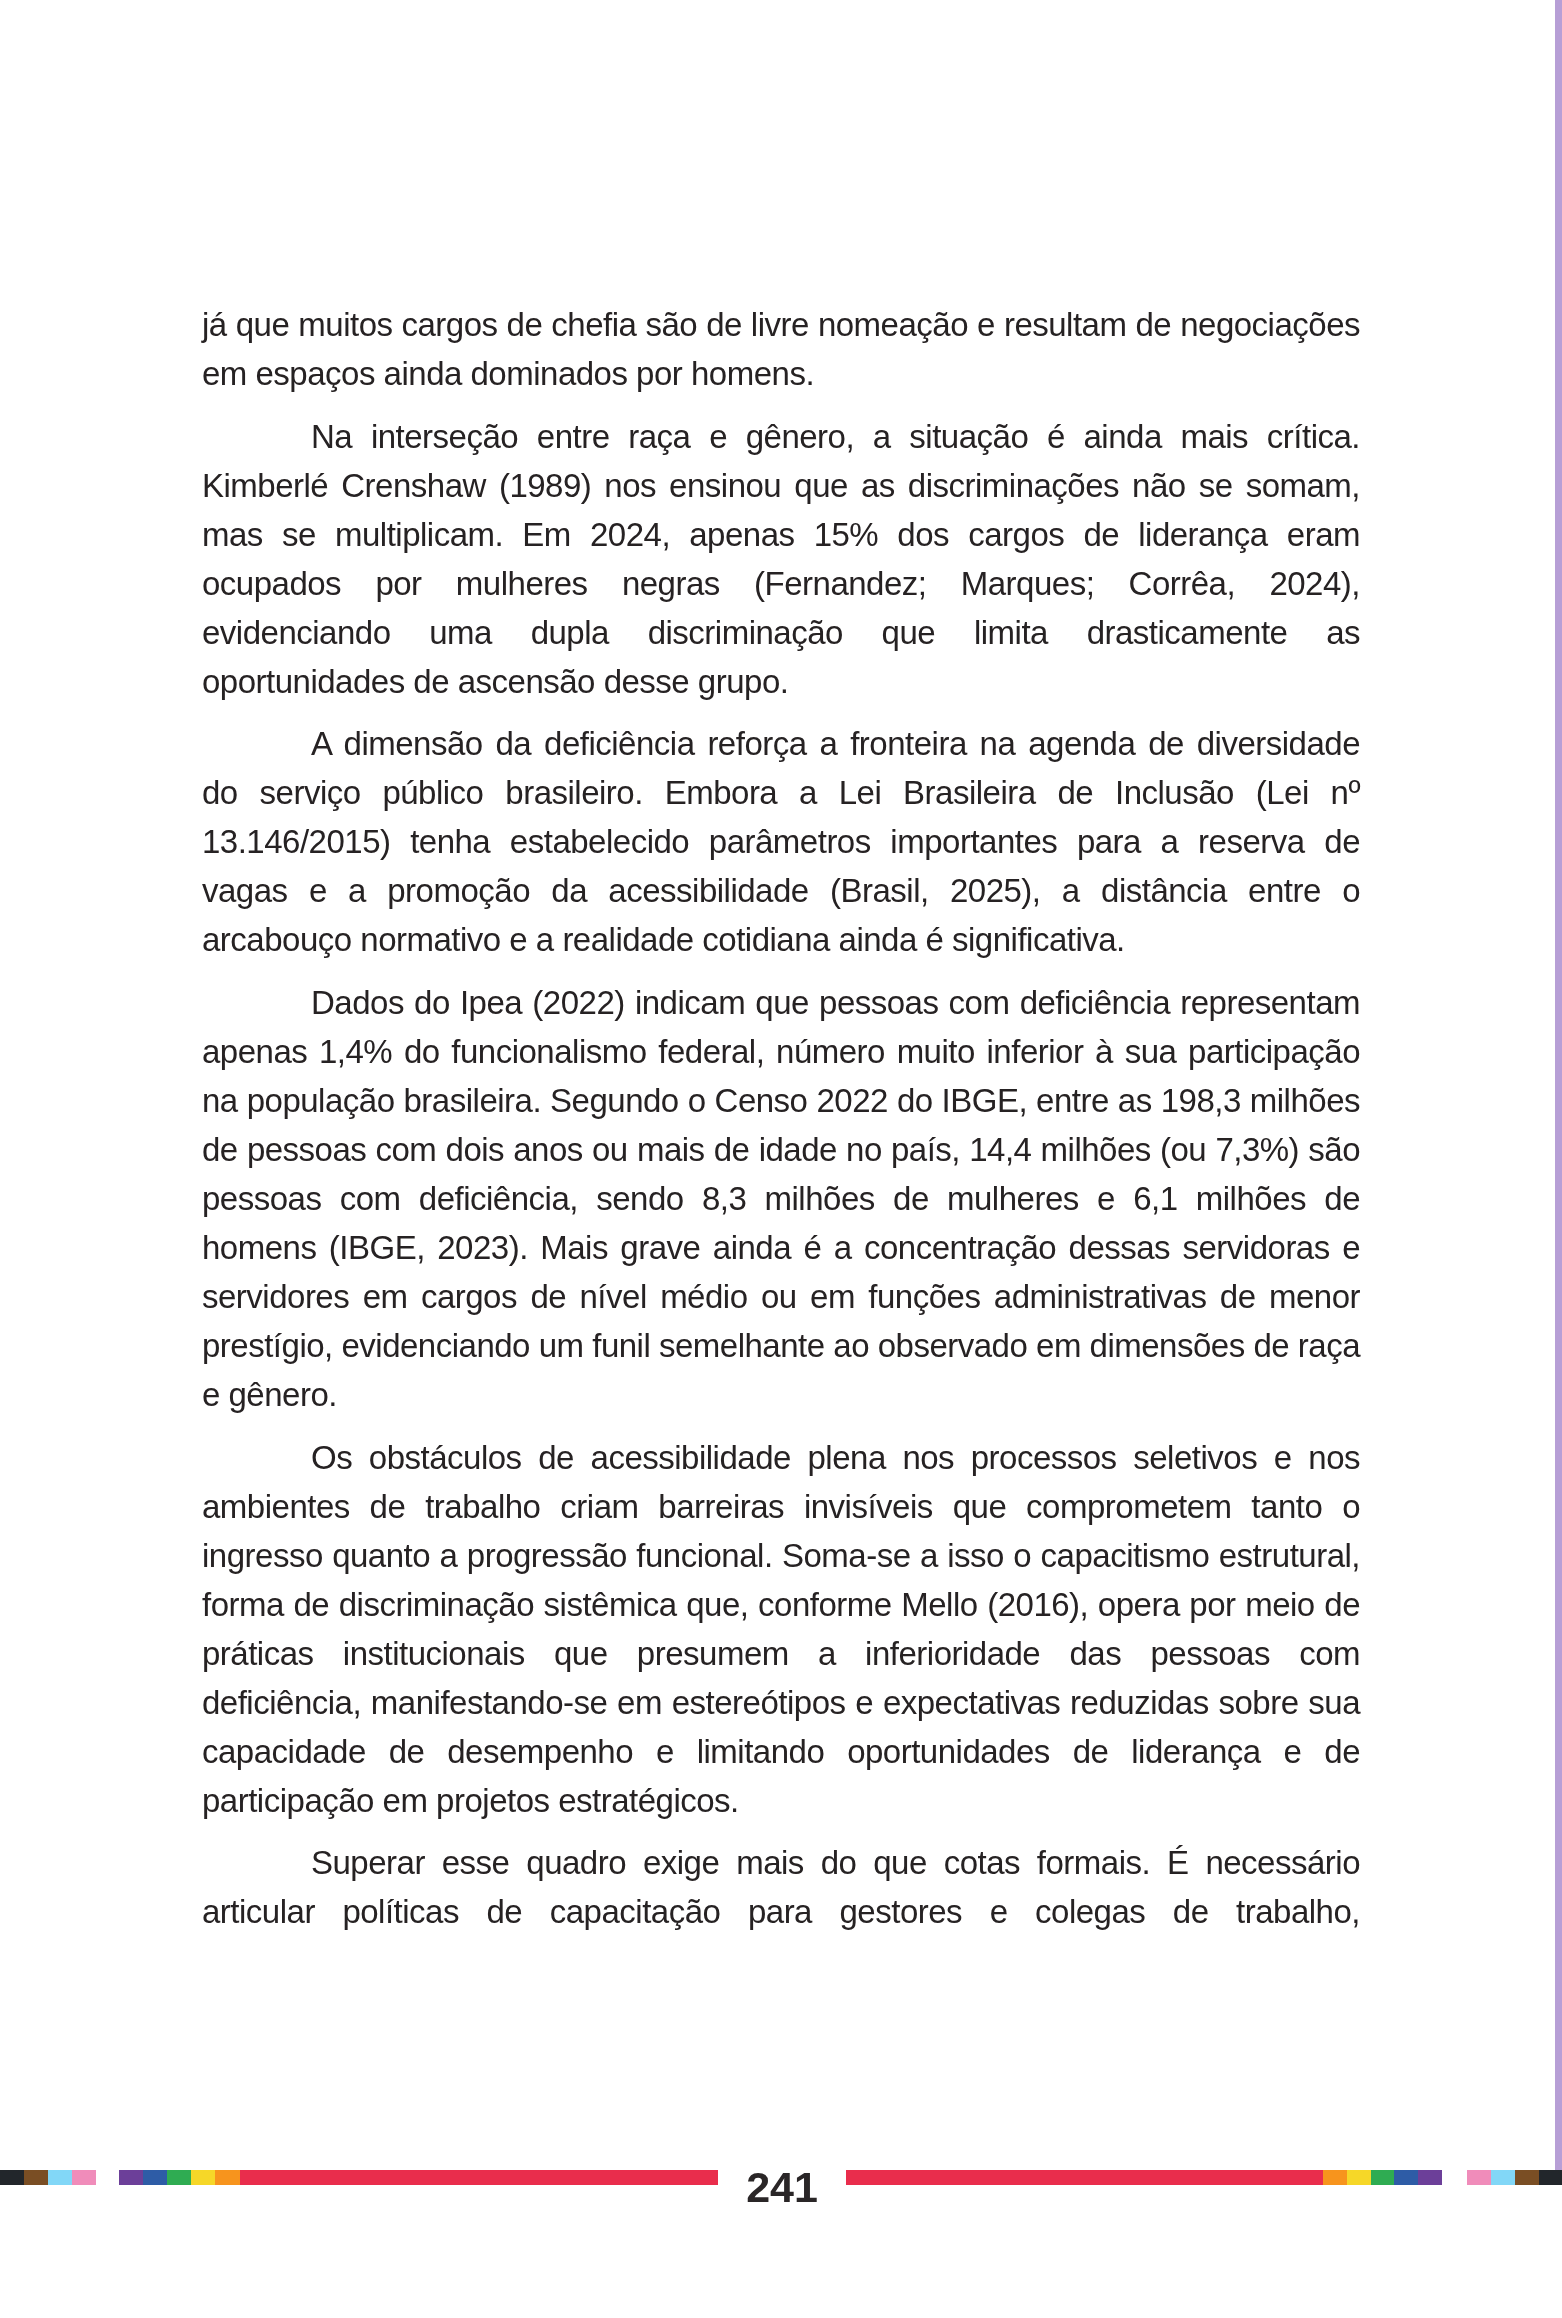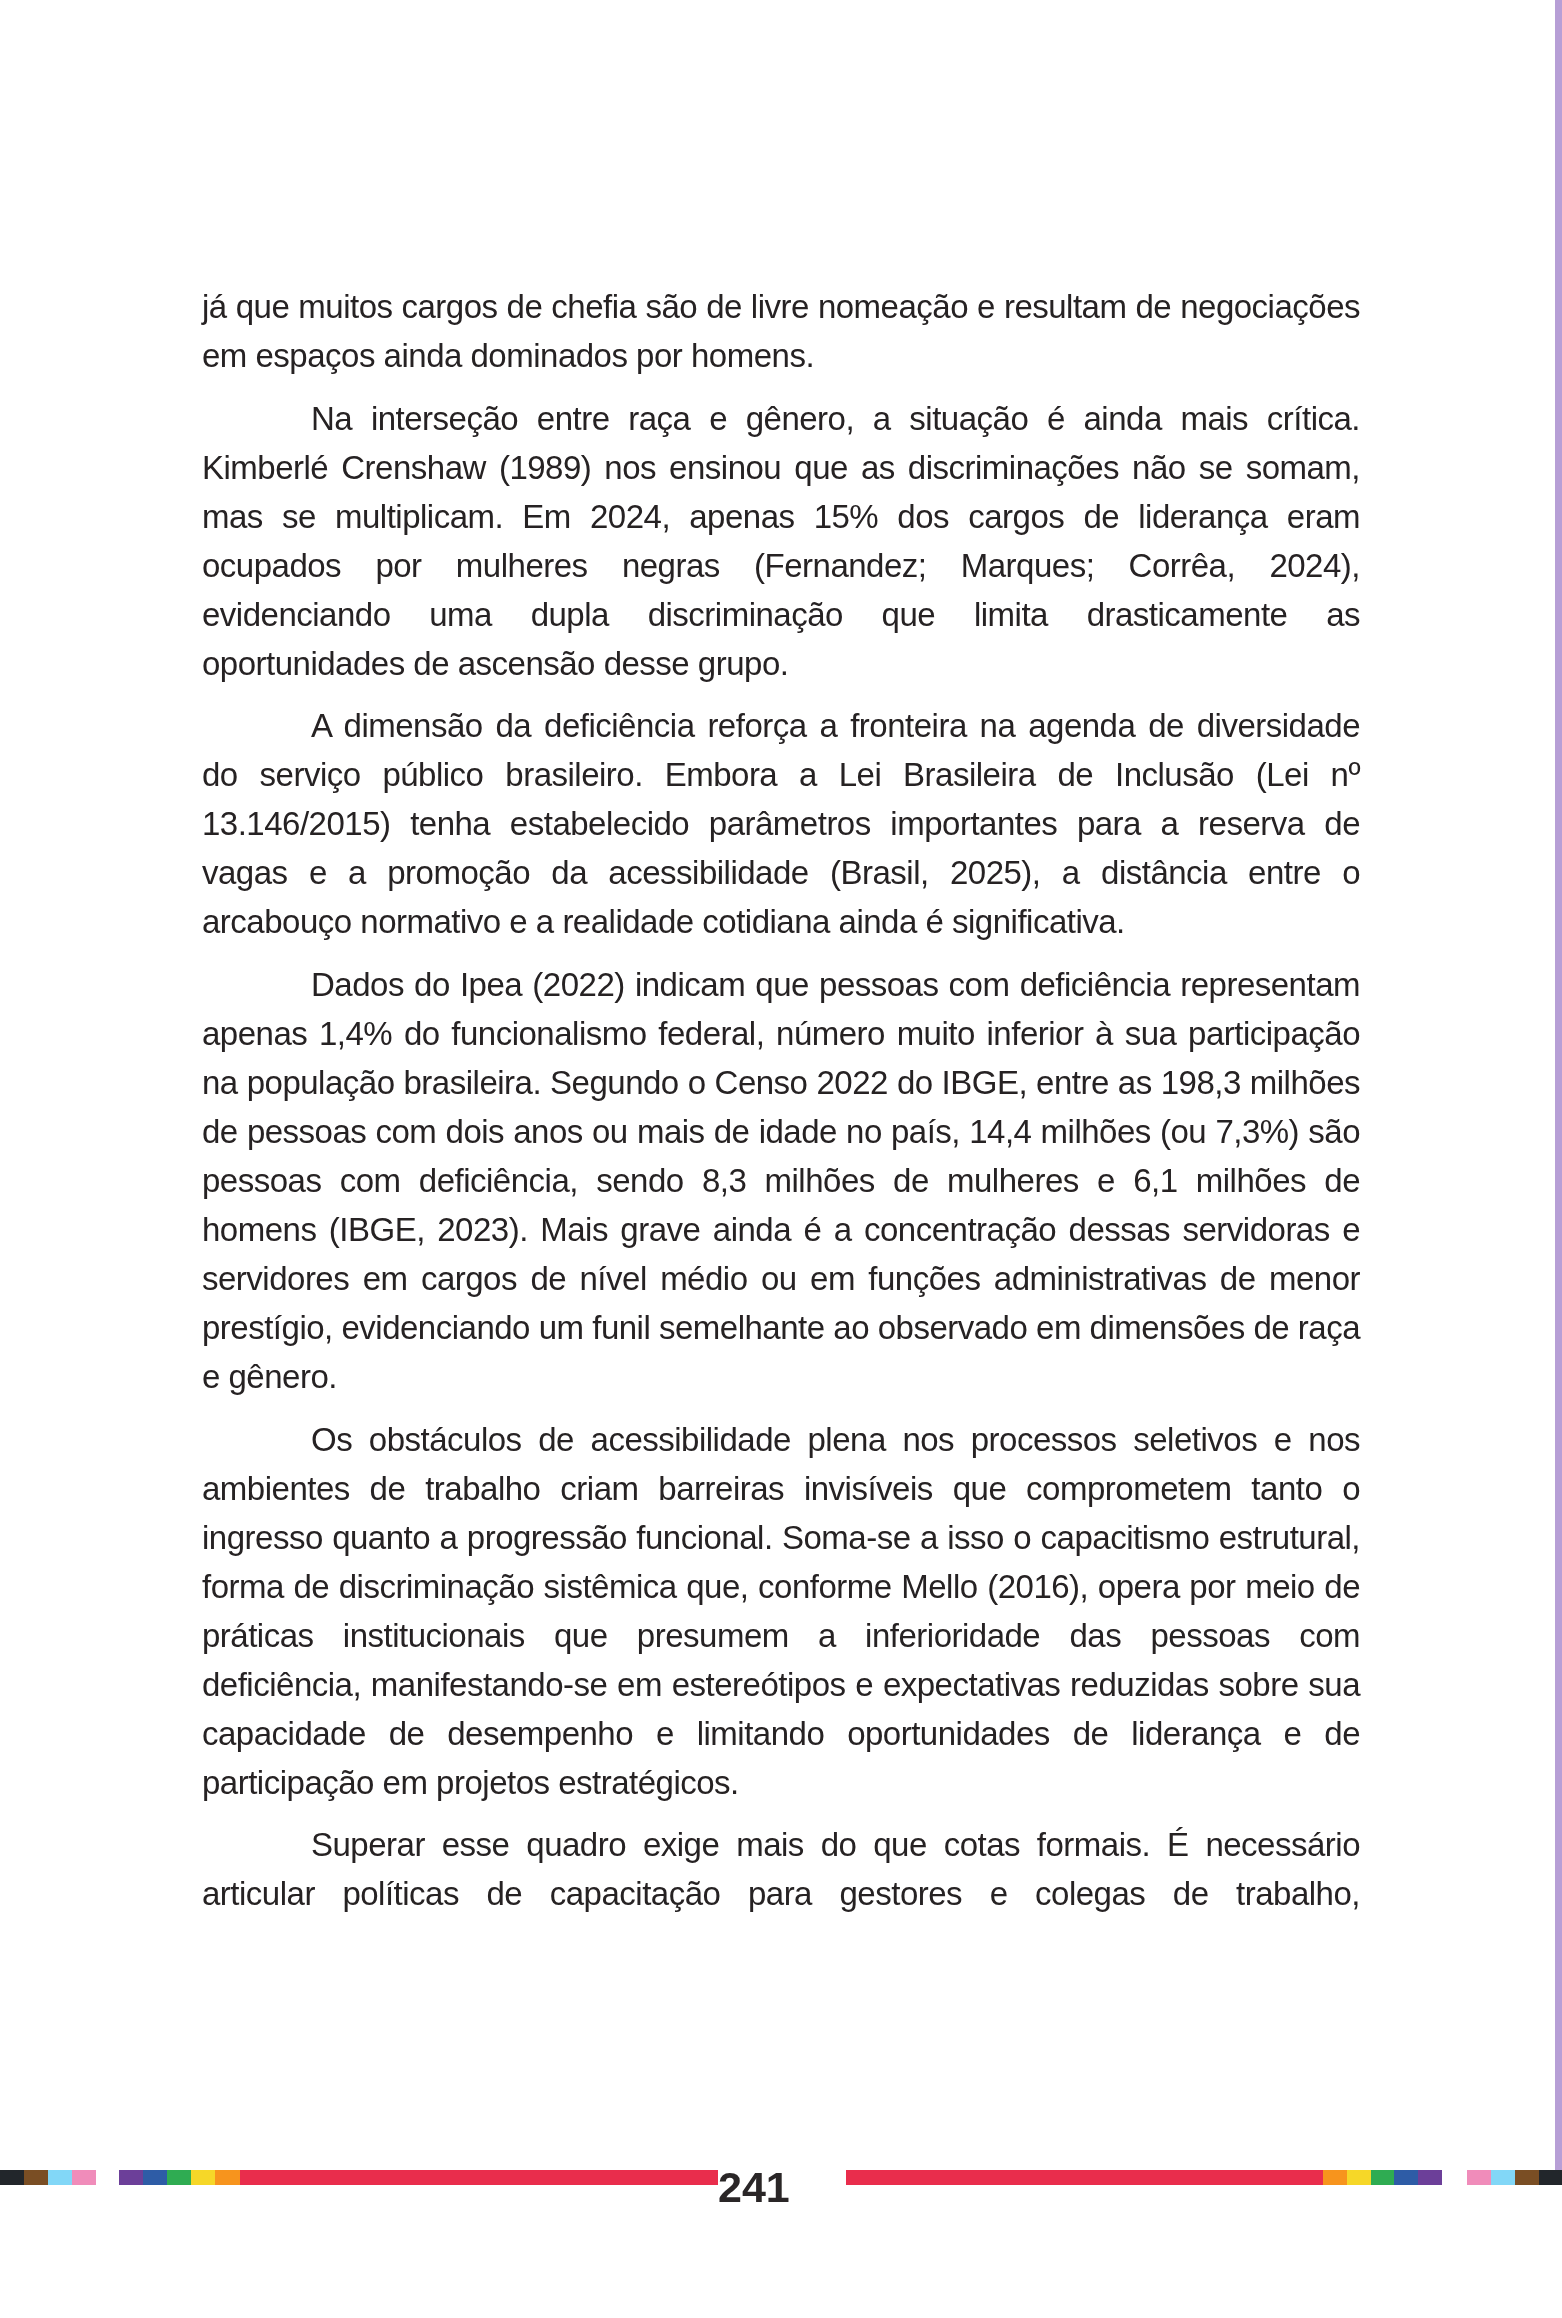--- a/index.html
+++ b/index.html
@@ -13,21 +13,21 @@
     position:relative;
     width:1563px;
     height:2319px;
     background:var(--page-bg);
     overflow:hidden;
     font-family:"Liberation Sans", sans-serif;
   }
   .content{
     position:absolute;
     left:202px;
-    top:282px;
+    top:300px;
     width:1158px;
   }
   .body-par{
     margin:0 0 13.7px 0;
     font-size:33px;
     line-height:49px;
     letter-spacing:-0.5px;
     color:var(--ink);
     text-align:justify;
     hyphens:none;
@@ -61,21 +61,21 @@
   .footer-strip .seg{
     position:absolute;
     top:0;
     height:15.4px;
   }
   .page-number{
     position:absolute;
     left:718px;
     top:2164px;
     width:128px;
-    text-align:left;
+    text-align:center;
     font-size:43px;
     font-weight:bold;
     line-height:46px;
     color:#2a2627;
   }
 </style>
 </head>
 <body>
 
 <div class="page">

